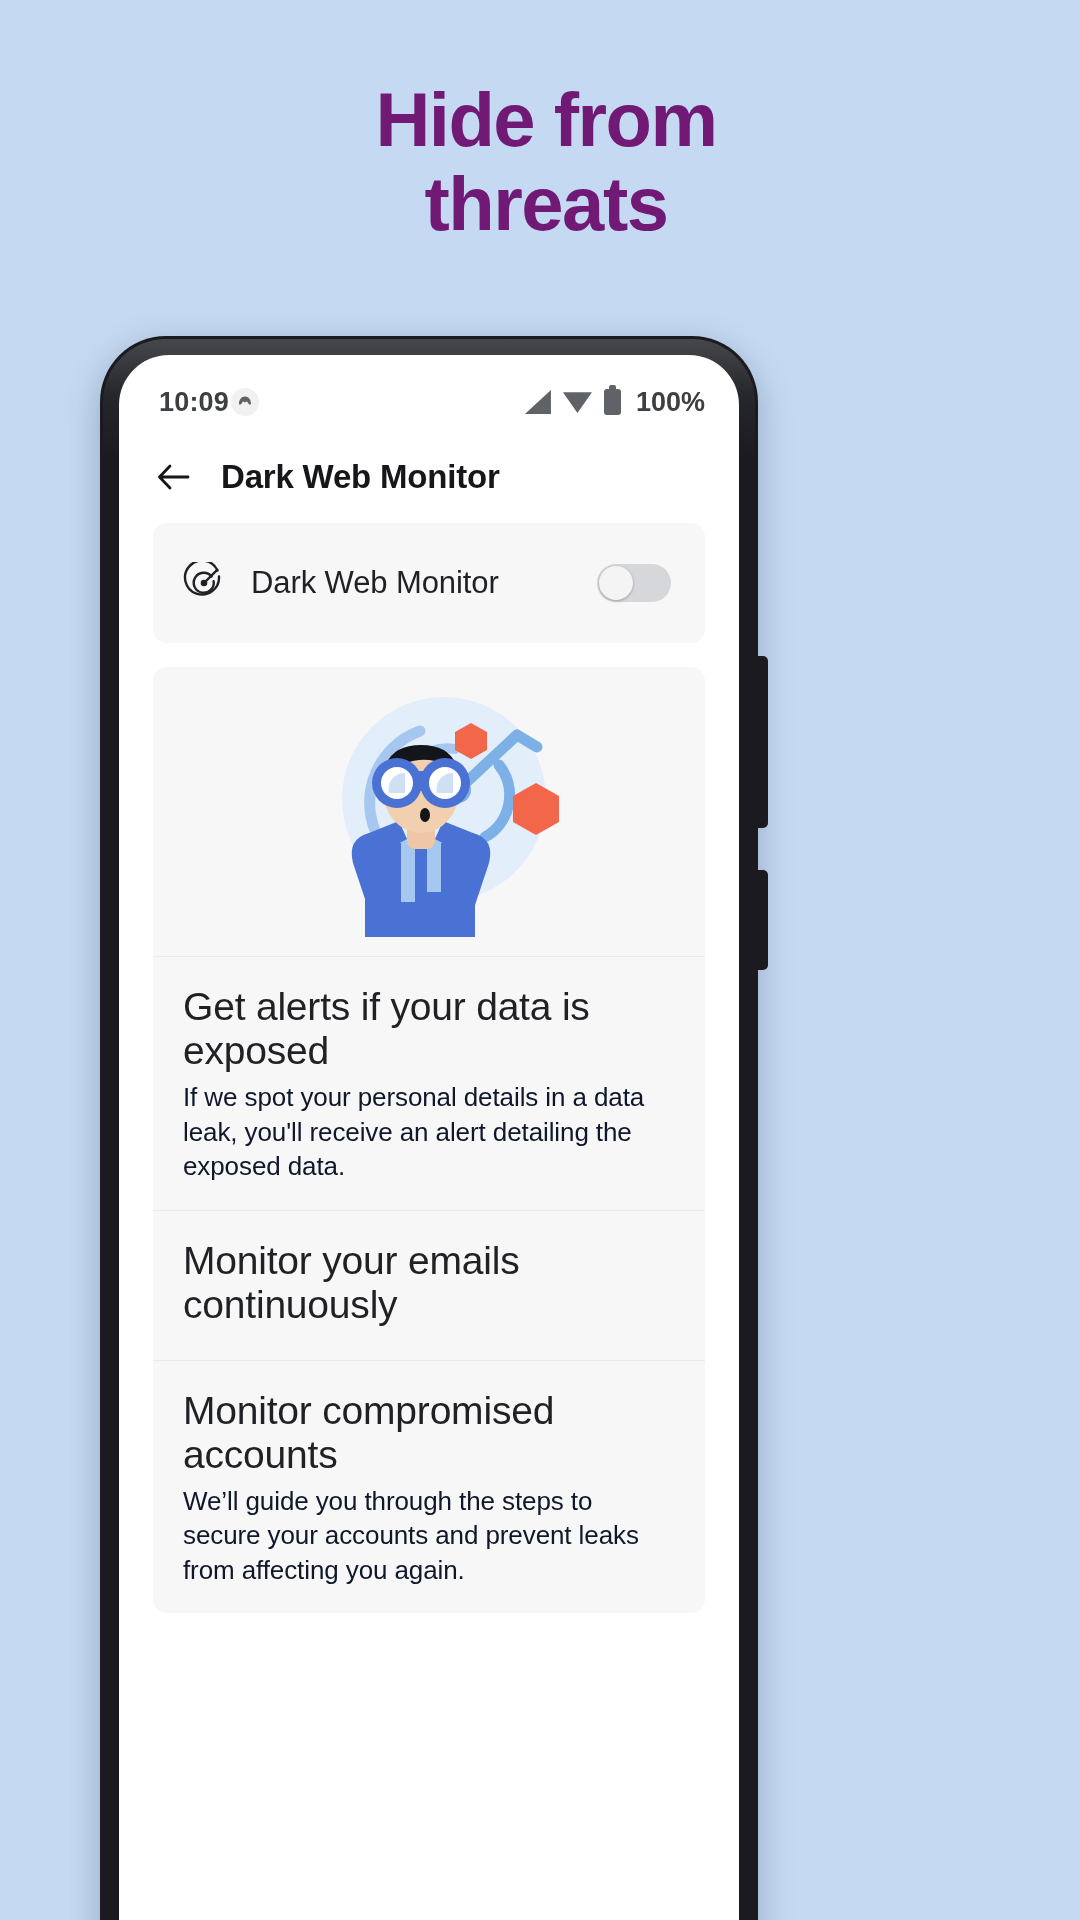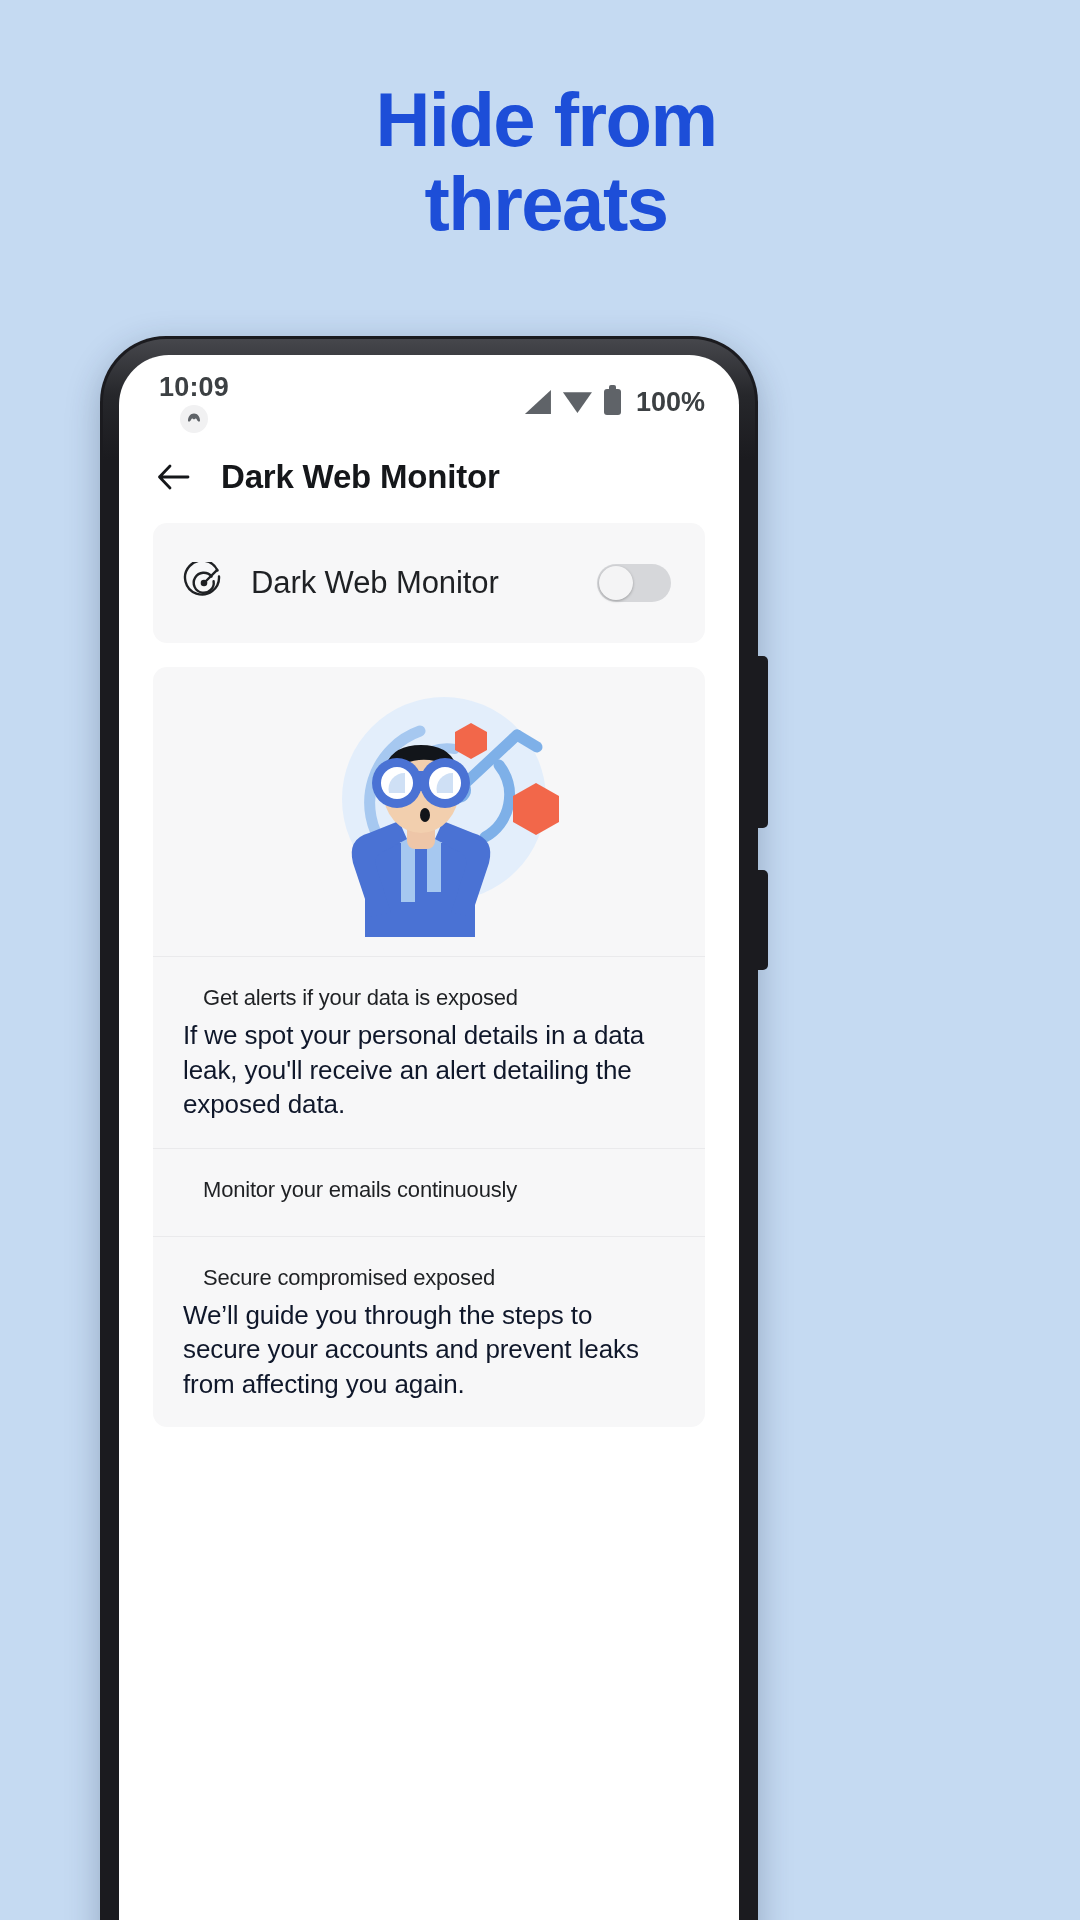--- a/index.html
+++ b/index.html
@@ -12,21 +12,21 @@
 
   
   .promo-headline{
     position:absolute;
     top:78px; left:12px; right:0;
     text-align:center;
     font-size:76px;
     line-height:1.10;
     font-weight:800;
     letter-spacing:-1.5px;
-    color:#1d4ed8;
+    color:#701a75;
   }
 
   
   .phone-frame{
     position:absolute;
     left:100px;
     top:336px;
     width:658px;
     height:1640px;
     background:#1b1b1f;
@@ -65,21 +65,21 @@
 
   
   .status-bar{
     height:76px;
     display:flex;
     align-items:center;
     justify-content:space-between;
     padding:18px 34px 0 40px;
     color:#5f6368;
   }
-  .status-left{ display:flex; align-items:center; gap:2px;flex-direction:column; }
+  .status-left{ display:flex; align-items:center; gap:2px; }
   .status-time{
     font-size:27px;
     font-weight:600;
     color:#3c4043;
     letter-spacing:.2px;
   }
   .status-right{ display:flex; align-items:center; gap:12px; }
   .ico-signal{
     width:26px;height:24px;
     background:#5f6368;
@@ -188,25 +188,24 @@
     align-items:center;
     justify-content:center;
     border-bottom:1px solid #eaeaec;
   }
   .feature{
     padding:28px 30px 26px 30px;
     border-bottom:1px solid #eaeaec;
   }
   .feature:last-child{ border-bottom:none; }
   .feature-title{
-    font-size:22px;
+    font-size:39px;
     color:#1f2124;
     letter-spacing:-.2px;
     margin-bottom:7px;
-    margin-left:20px;
   }
   .feature-desc{
     font-size:26px;
     line-height:1.33;
     color:#0f172a;
     letter-spacing:-.1px;
   }
 </style>
 </head>
 <body>
@@ -313,19 +312,19 @@
       <div class="feature">
         <div class="feature-title">Get alerts if your data is exposed</div>
         <div class="feature-desc">If we spot your personal details in a data leak, you'll receive an alert detailing the exposed data.</div>
       </div>
 
       <div class="feature">
         <div class="feature-title">Monitor your emails continuously</div>
       </div>
 
       <div class="feature">
-        <div class="feature-title">Secure compromised exposed</div>
+        <div class="feature-title">Monitor compromised accounts</div>
         <div class="feature-desc">We’ll guide you through the steps to secure your accounts and prevent leaks from affecting you again.</div>
       </div>
 
     </div>
   </div>
 </div>
 
 </body></html>

